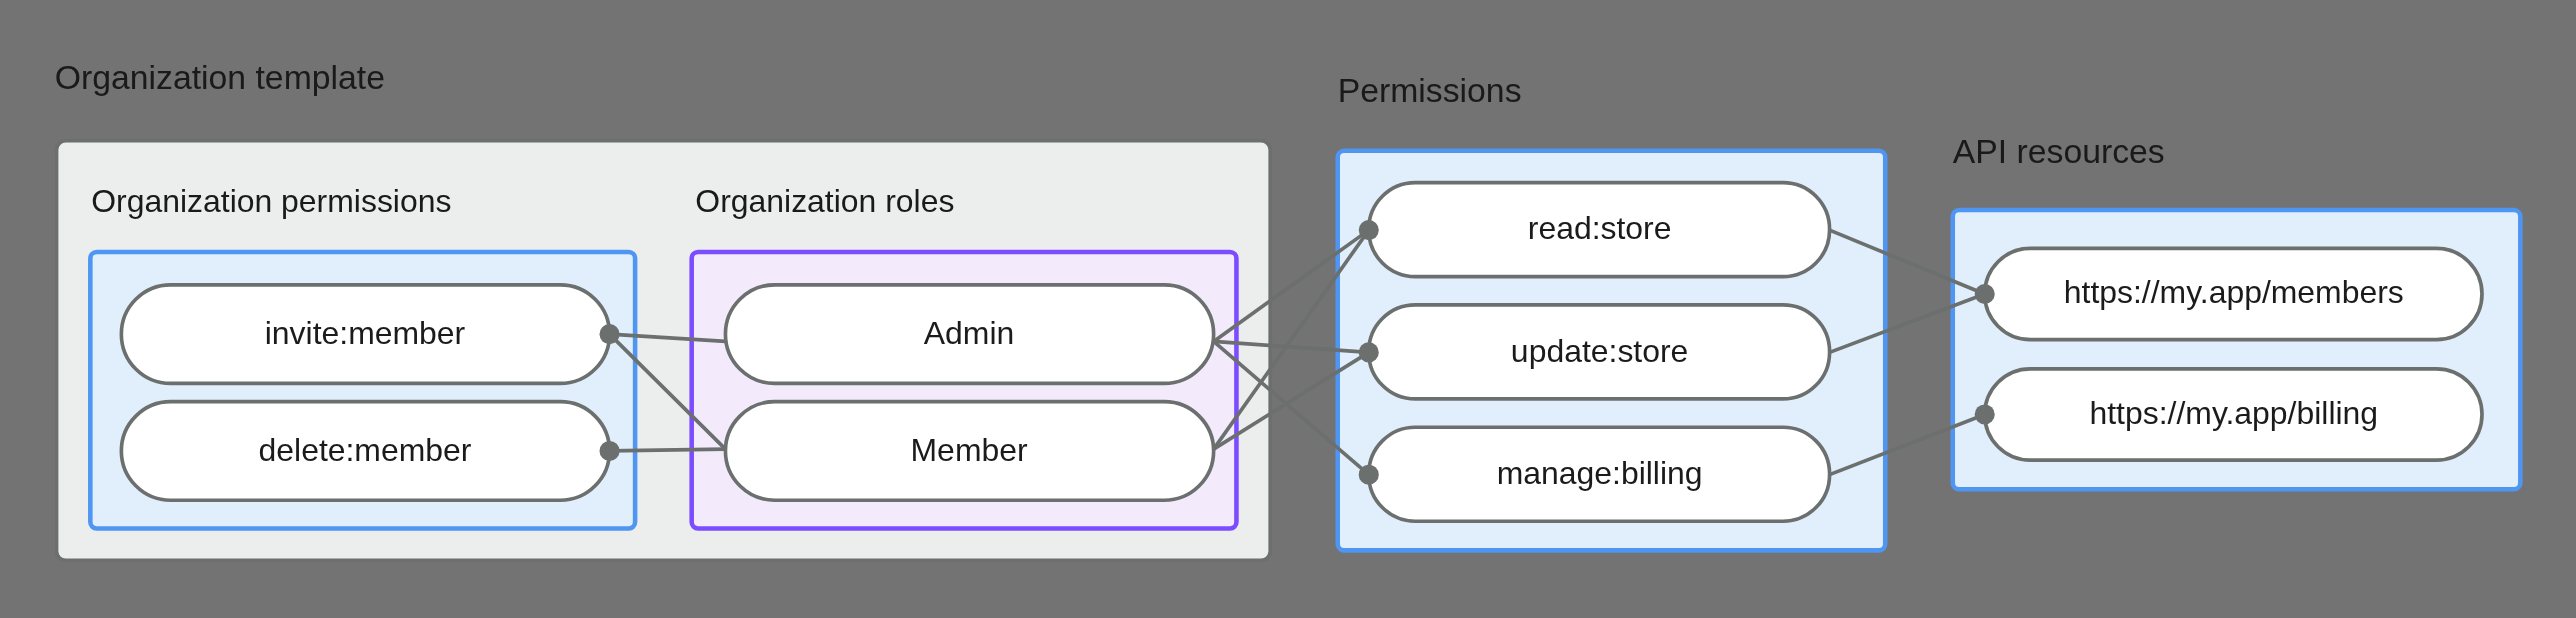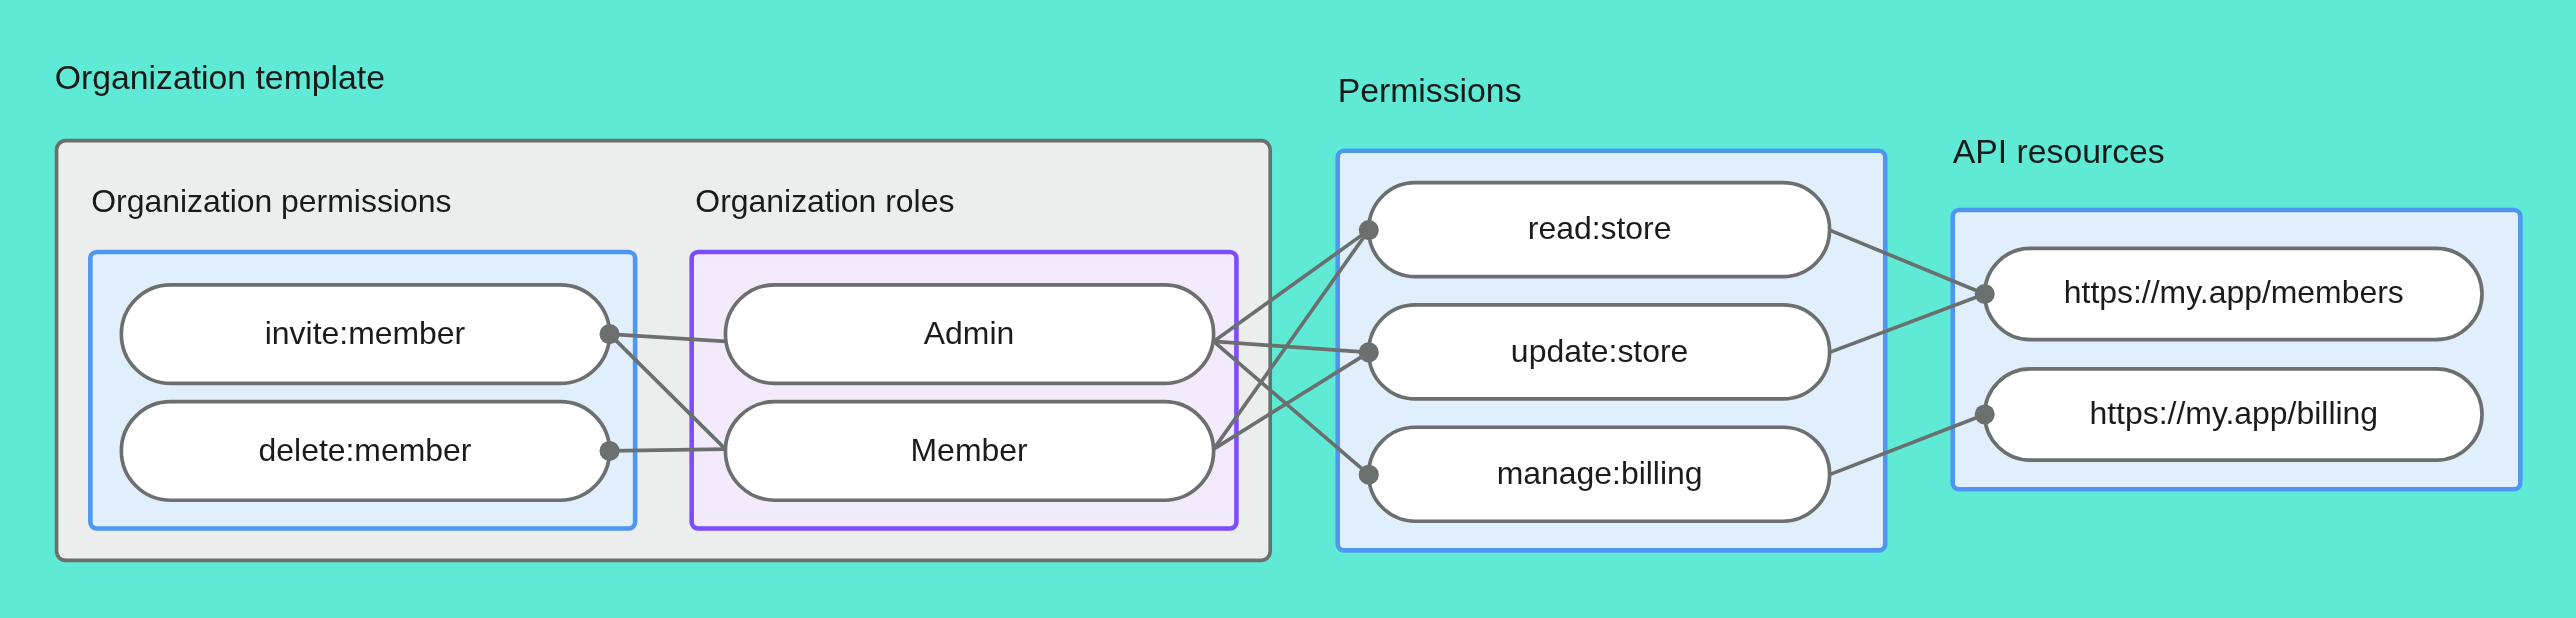--- a/index.html
+++ b/index.html
@@ -10,21 +10,21 @@
   body {
     width: 2576px;
     height: 619px;
     font-family: "Liberation Sans", sans-serif;
     overflow: hidden;
   }
   #diagram-root {
     position: relative;
     width: 2576px;
     height: 619px;
-    background: #5eead4;
+    background: #737373;
   }
   svg.diagram {
     display: block;
     width: 2576px;
     height: 619px;
   }
   .group-title {
     font-family: "Liberation Sans", sans-serif;
     font-size: 37px;
     fill: #1a1a1a;

